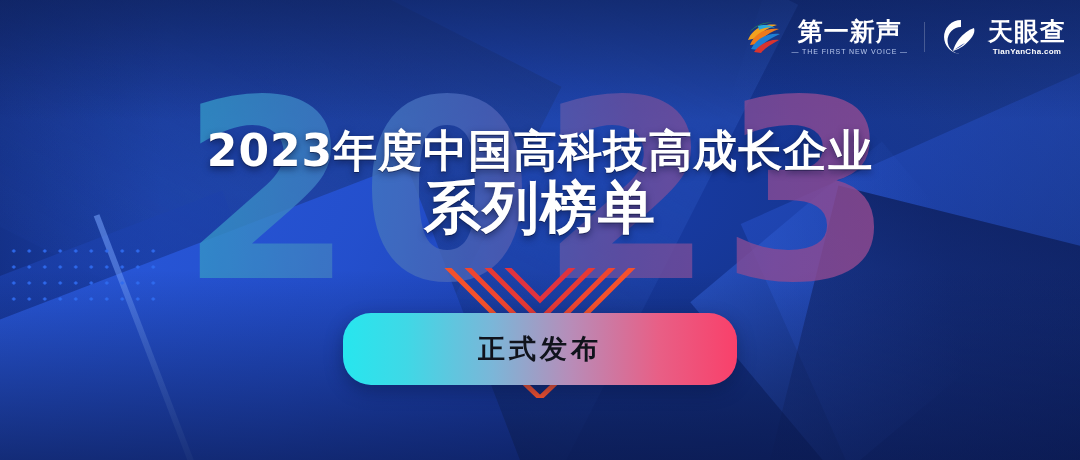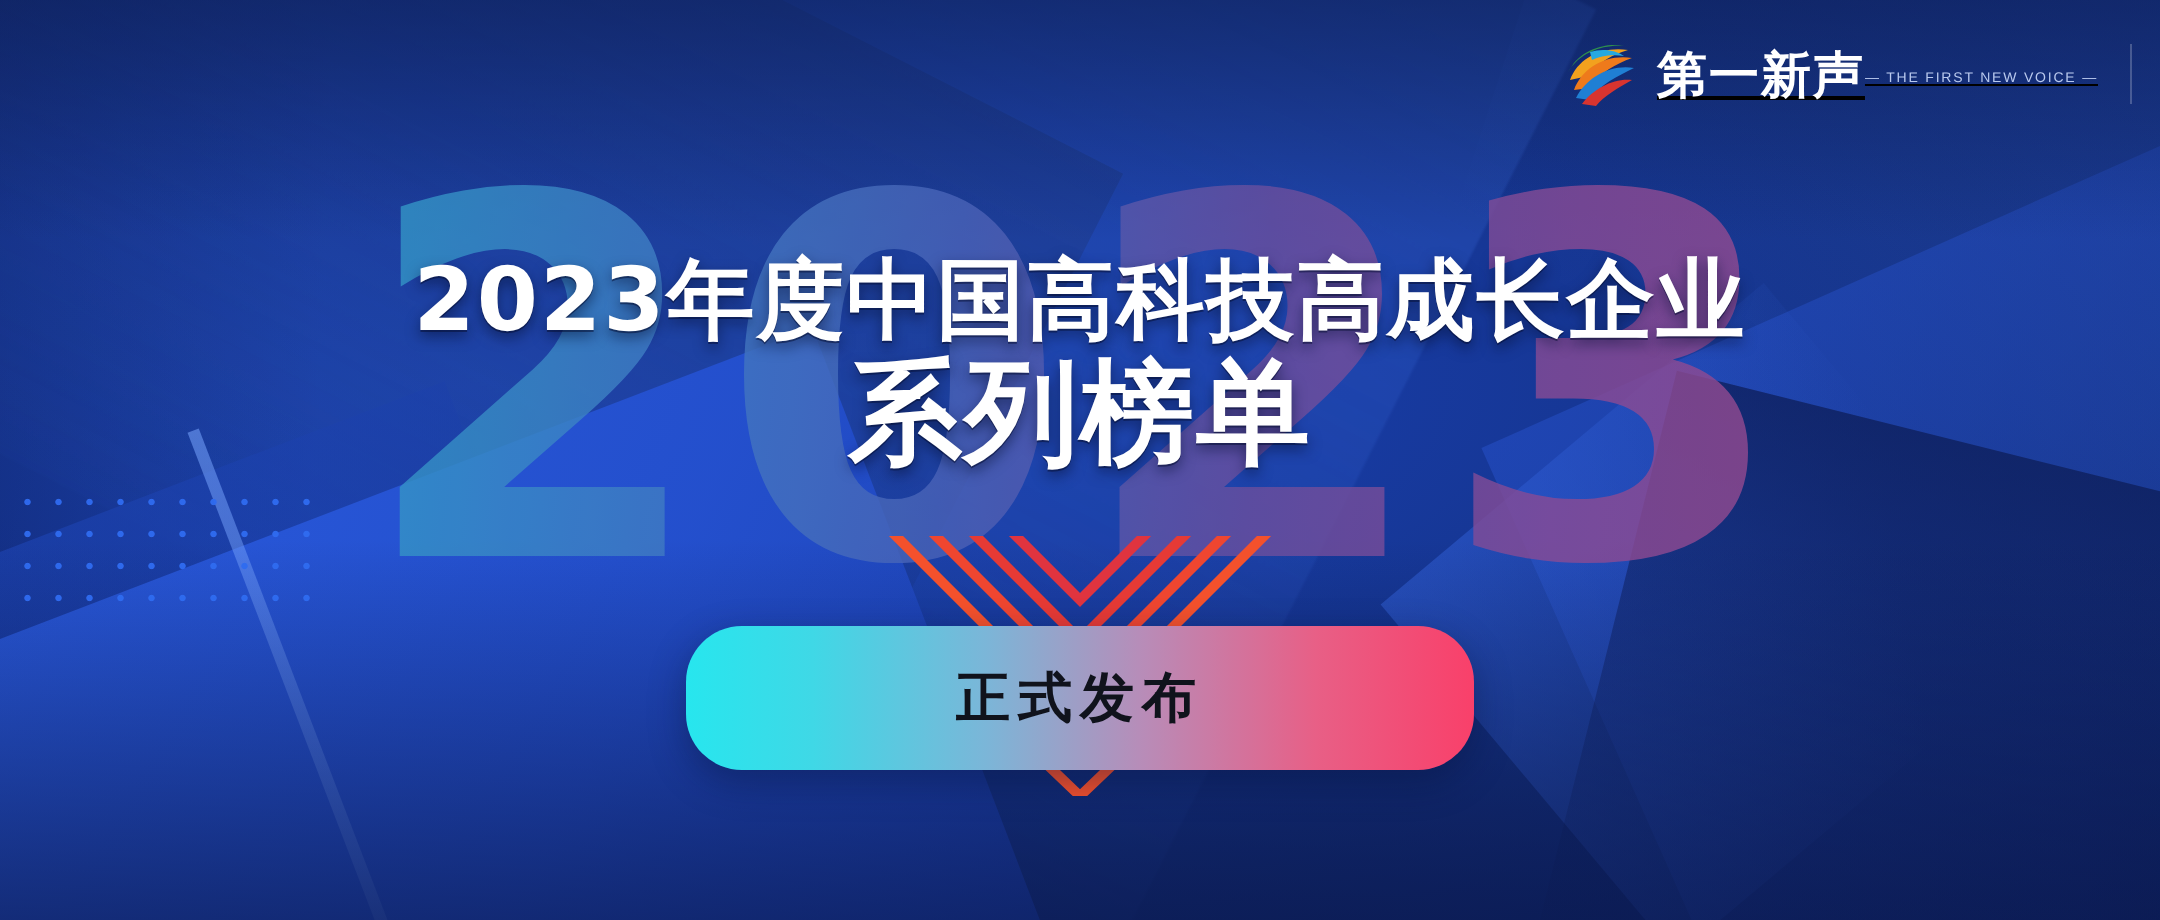--- a/index.html
+++ b/index.html
@@ -179,21 +179,21 @@
 
   
   #logo-bar{
     position:absolute;right:14px;top:12px;
     display:flex;align-items:center;gap:16px;
     height:50px;
   }
   .logo{display:flex;align-items:center;gap:7px;}
   .logo-mark{width:40px;height:40px;flex:0 0 40px;}
   .logo-mark svg{display:block;width:100%;height:100%;}
-  .logo-text{display:flex;flex-direction:row;align-items:center;line-height:1;text-decoration:underline;}
+  .logo-text{display:flex;flex-direction:column;align-items:center;line-height:1;}
   .logo-cn{
     color:#ffffff;font-size:25px;font-weight:700;letter-spacing:1px;
     font-family:"DejaVu Sans","Liberation Sans",sans-serif;
   }
   .logo-en{
     color:#b9c9ee;font-size:7px;letter-spacing:.9px;margin-top:4px;
     font-family:"Liberation Sans",sans-serif;white-space:nowrap;
   }
   .logo-en.tyc{color:#ffffff;font-weight:700;font-size:8px;letter-spacing:.3px;}
   .divider-v{
@@ -261,16 +261,29 @@
         </svg>
       </span>
       <span class="logo-text">
         <span class="logo-cn">第一新声</span>
         <span class="logo-en">— THE FIRST NEW VOICE —</span>
       </span>
     </div>
 
     <div class="divider-v"></div>
 
+    <div class="logo">
+      <span class="logo-mark">
+        <svg viewBox="0 0 40 40" xmlns="http://www.w3.org/2000/svg" aria-hidden="true">
+          <path d="M20 3 a17 17 0 1 0 0.1 34 a13.5 13.5 0 1 1 -0.1 -27 Z" fill="#ffffff"></path>
+          <path d="M33 11 C27 13, 22 17, 18 22 C15 26, 13 30, 12 34 C19 32, 26 27, 31 20 C33 17, 34 14, 33 11 Z" fill="#ffffff"></path>
+          <path d="M24 26 C21 29, 17 31, 13 33 C17 30, 20 28, 24 26 Z" fill="#1a3a9e"></path>
+        </svg>
+      </span>
+      <span class="logo-text">
+        <span class="logo-cn">天眼查</span>
+        <span class="logo-en tyc">TianYanCha.com</span>
+      </span>
+    </div>
 
   </div>
 
 </div>
 
 </body></html>

